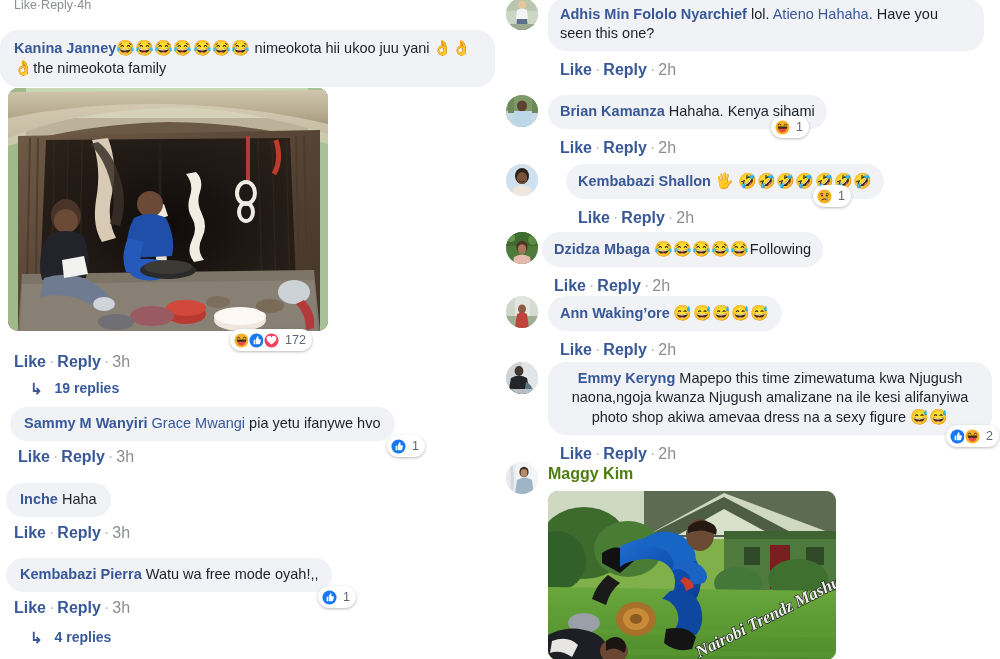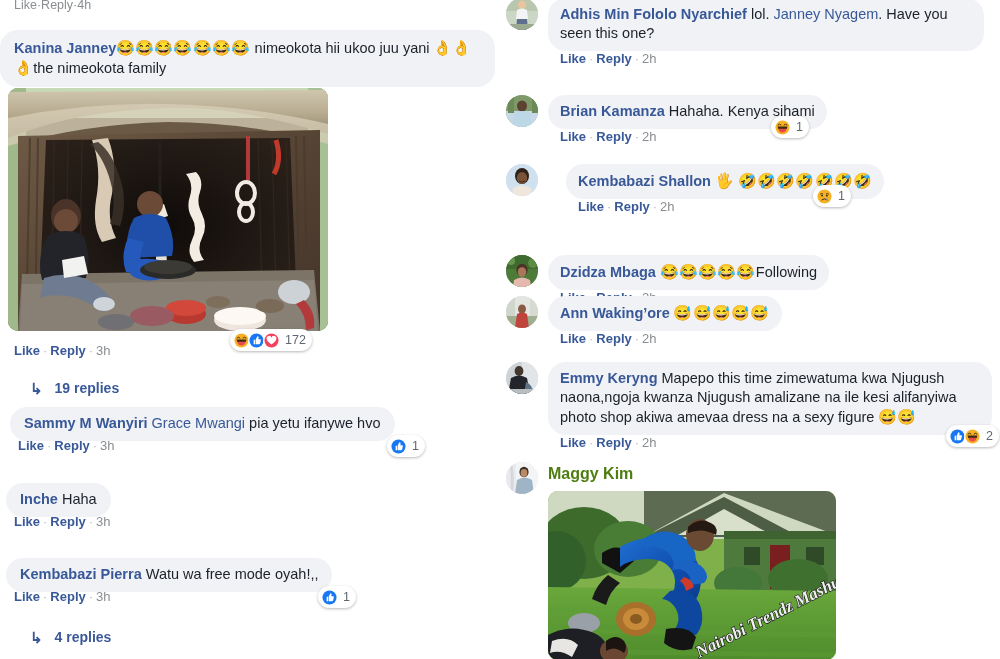--- a/index.html
+++ b/index.html
@@ -46,23 +46,23 @@
     font-size: 14.5px;
   }
   .bubble .mention {
     color: #385898;
     font-weight: normal;
   }
   .bubble .body { color: #1d2129; }
   .emo { font-size: 15px; letter-spacing: .5px; }
 
   .meta {
-    font-size: 13px;
+    font-size: 16px;
     color: #8a8d91;
-    padding: 0 0 0 12px;
+    padding: 10px 0 0 12px;
     white-space: nowrap;
   }
   .meta .act { color: #385898; font-weight: 600; cursor: pointer; }
   .meta .dot { color: #b5b8bd; padding: 0 3px; }
 
   .replies-row {
     display: flex; align-items: center;
     gap: 12px;
     padding: 8px 0 0 14px;
     font-size: 14px;
@@ -307,21 +307,21 @@
             <rect width="32" height="32" fill="#cbd6c4"></rect>
             <rect y="0" width="32" height="13" fill="#b9c7ae"></rect>
             <ellipse cx="16" cy="7" rx="4" ry="4.4" fill="#e8c59c"></ellipse>
             <path d="M11 12 q5 -3 10 0 l1 9 h-12 Z" fill="#f3f4f6"></path>
             <path d="M11 21 h10 l1 11 h-12 Z" fill="#5d6f8c"></path>
             <rect x="0" y="26" width="32" height="6" fill="#9aa98f"></rect>
           </svg>
       </div>
       <div style="flex:1; max-width:444px;">
         <div class="bubble" style="width:436px;">
-          <span class="author">Adhis Min Fololo Nyarchief</span><span class="body"> lol. </span><span class="mention">Janney Nyagem</span><span class="body">. Have you seen this one?</span>
+          <span class="author">Adhis Min Fololo Nyarchief</span><span class="body"> lol. </span><span class="mention">Atieno Hahaha</span><span class="body">. Have you seen this one?</span>
         </div>
         <div class="meta">
           <span class="act">Like</span><span class="dot">·</span><span class="act">Reply</span><span class="dot">·</span><span>2h</span>
         </div>
       </div>
     </div>
 
     <div class="comment" style="position:absolute; left:0; top:95px; width:500px; display:flex; gap:10px;">
       <div class="avatar" style="margin-left:6px;">
         <svg viewBox="0 0 32 32">
@@ -384,21 +384,21 @@
               <ellipse cx="13.2" cy="8.8" rx="1.2" ry="1.5" fill="#3b2a14"></ellipse>
               <path d="M4 7 q2 -1.6 4 -.6" stroke="#3b2a14" stroke-width="1" fill="none"></path>
               <path d="M16 7 q-2 -1.6 -4 -.6" stroke="#3b2a14" stroke-width="1" fill="none"></path>
               <path d="M13.6 11 q2.2 3 0 4.6 q-2.2 -1.6 0 -4.6 Z" fill="#58b6f0"></path>
             </svg>
         </span>
         <span class="rc">1</span>
       </div>
     </div>
 
-    <div class="comment" style="position:absolute; left:0; top:232px; width:500px; display:flex; gap:10px;margin-top:23px;">
+    <div class="comment" style="position:absolute; left:0; top:232px; width:500px; display:flex; gap:4px;">
       <div class="avatar" style="margin-left:6px;">
         <svg viewBox="0 0 32 32">
             <rect width="32" height="32" fill="#4e7a3a"></rect>
             <path d="M0 0 h32 v14 h-32 Z" fill="#3f6b30"></path>
             <ellipse cx="16" cy="15" rx="5.6" ry="6.2" fill="#4a3425"></ellipse>
             <ellipse cx="16" cy="17" rx="4.2" ry="4.8" fill="#a9775a"></ellipse>
             <path d="M8 25 q8 -5 16 0 l1 7 h-18 Z" fill="#e6b9b0"></path>
             <circle cx="5" cy="6" r="4" fill="#66954c"></circle>
             <circle cx="27" cy="8" r="5" fill="#5d8c45"></circle>
           </svg>
@@ -441,21 +441,21 @@
         <svg viewBox="0 0 32 32">
             <rect width="32" height="32" fill="#cfd3d6"></rect>
             <rect x="16" y="0" width="16" height="32" fill="#e2e5e7"></rect>
             <ellipse cx="13" cy="9" rx="4.4" ry="5" fill="#43382f"></ellipse>
             <path d="M5 16 q8 -5 16 0 l3 16 h-22 Z" fill="#23252b"></path>
             <path d="M20 20 q6 2 8 12 h-10 Z" fill="#5e7486"></path>
             <rect x="0" y="27" width="32" height="5" fill="#b8bec2"></rect>
           </svg>
       </div>
       <div style="flex:1; max-width:444px;">
-        <div class="bubble" style="width:512px;">
+        <div class="bubble" style="width:512px;text-align:center;">
           <span class="author">Emmy Keryng</span><span class="body"> Mapepo this time zimewatuma kwa Njugush naona,ngoja kwanza Njugush amalizane na ile kesi alifanyiwa photo shop akiwa amevaa dress na a sexy figure </span><span class="emo">😅😅</span>
         </div>
         <div class="meta">
           <span class="act">Like</span><span class="dot">·</span><span class="act">Reply</span><span class="dot">·</span><span>2h</span>
         </div>
       </div>
       <div class="reactions" style="left:446px; top:63px;">
         <span class="rx">
           <svg viewBox="0 0 20 20">
               <circle cx="10" cy="10" r="9.4" fill="#1877f2"></circle>

